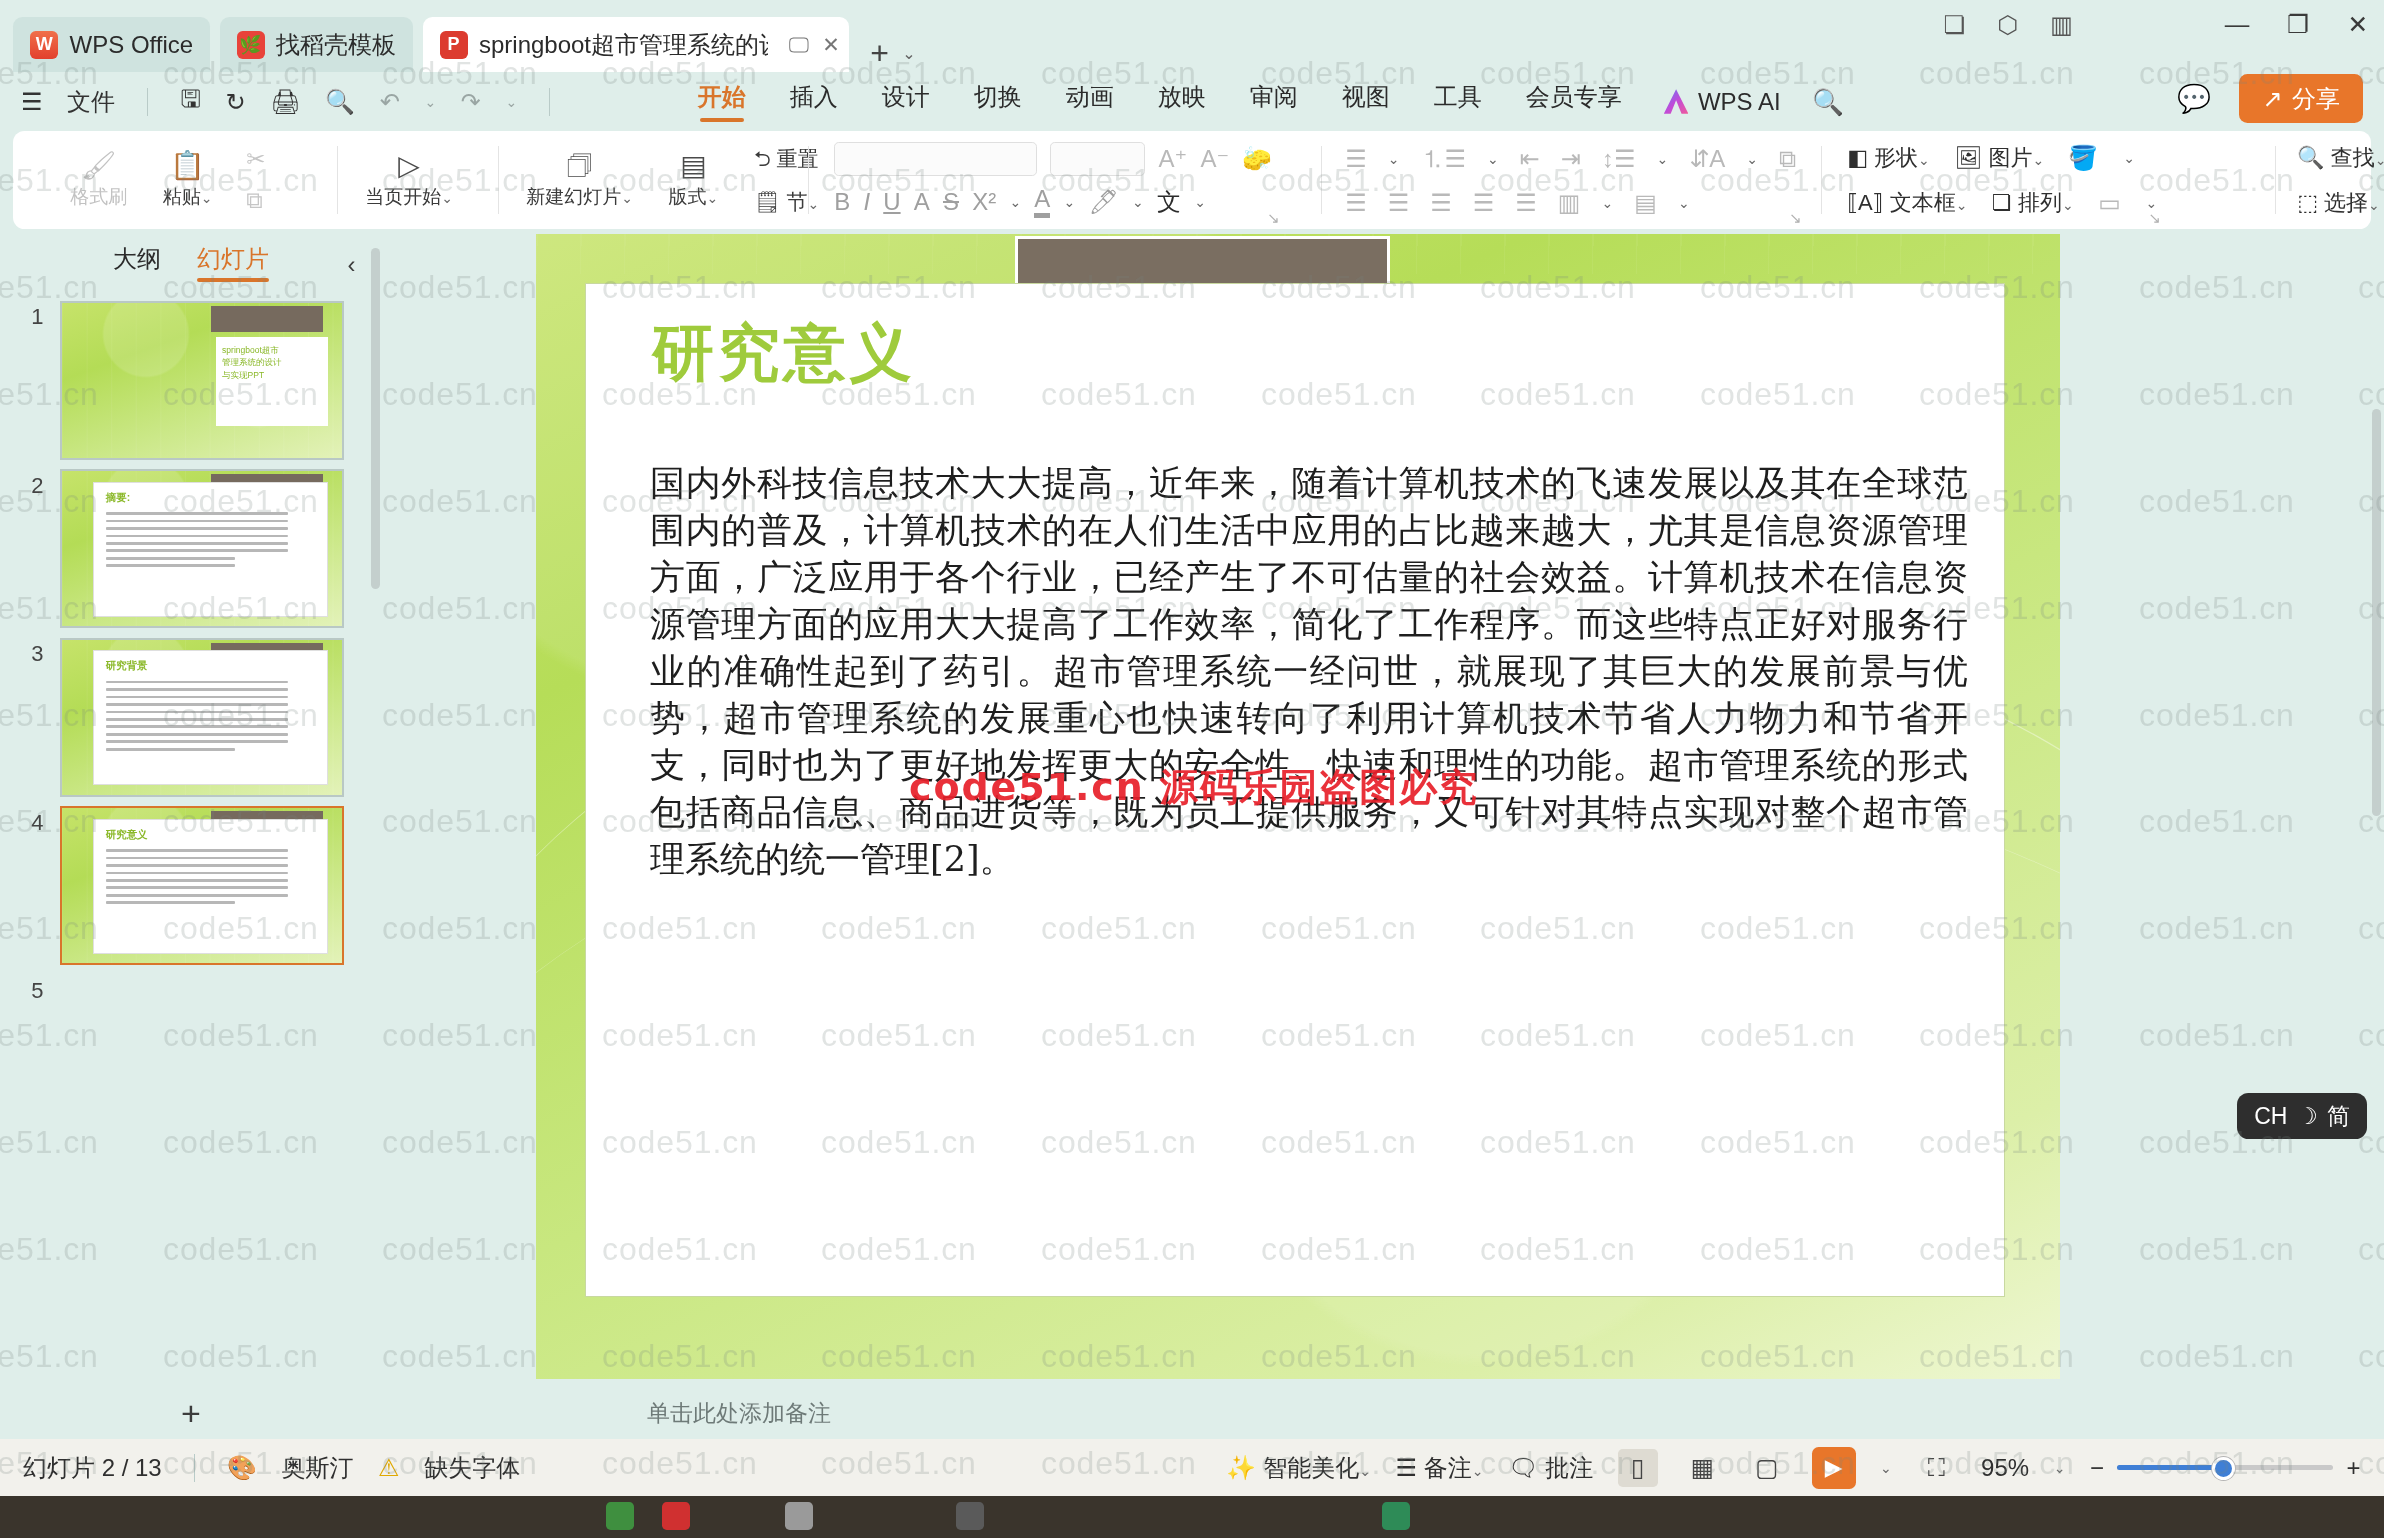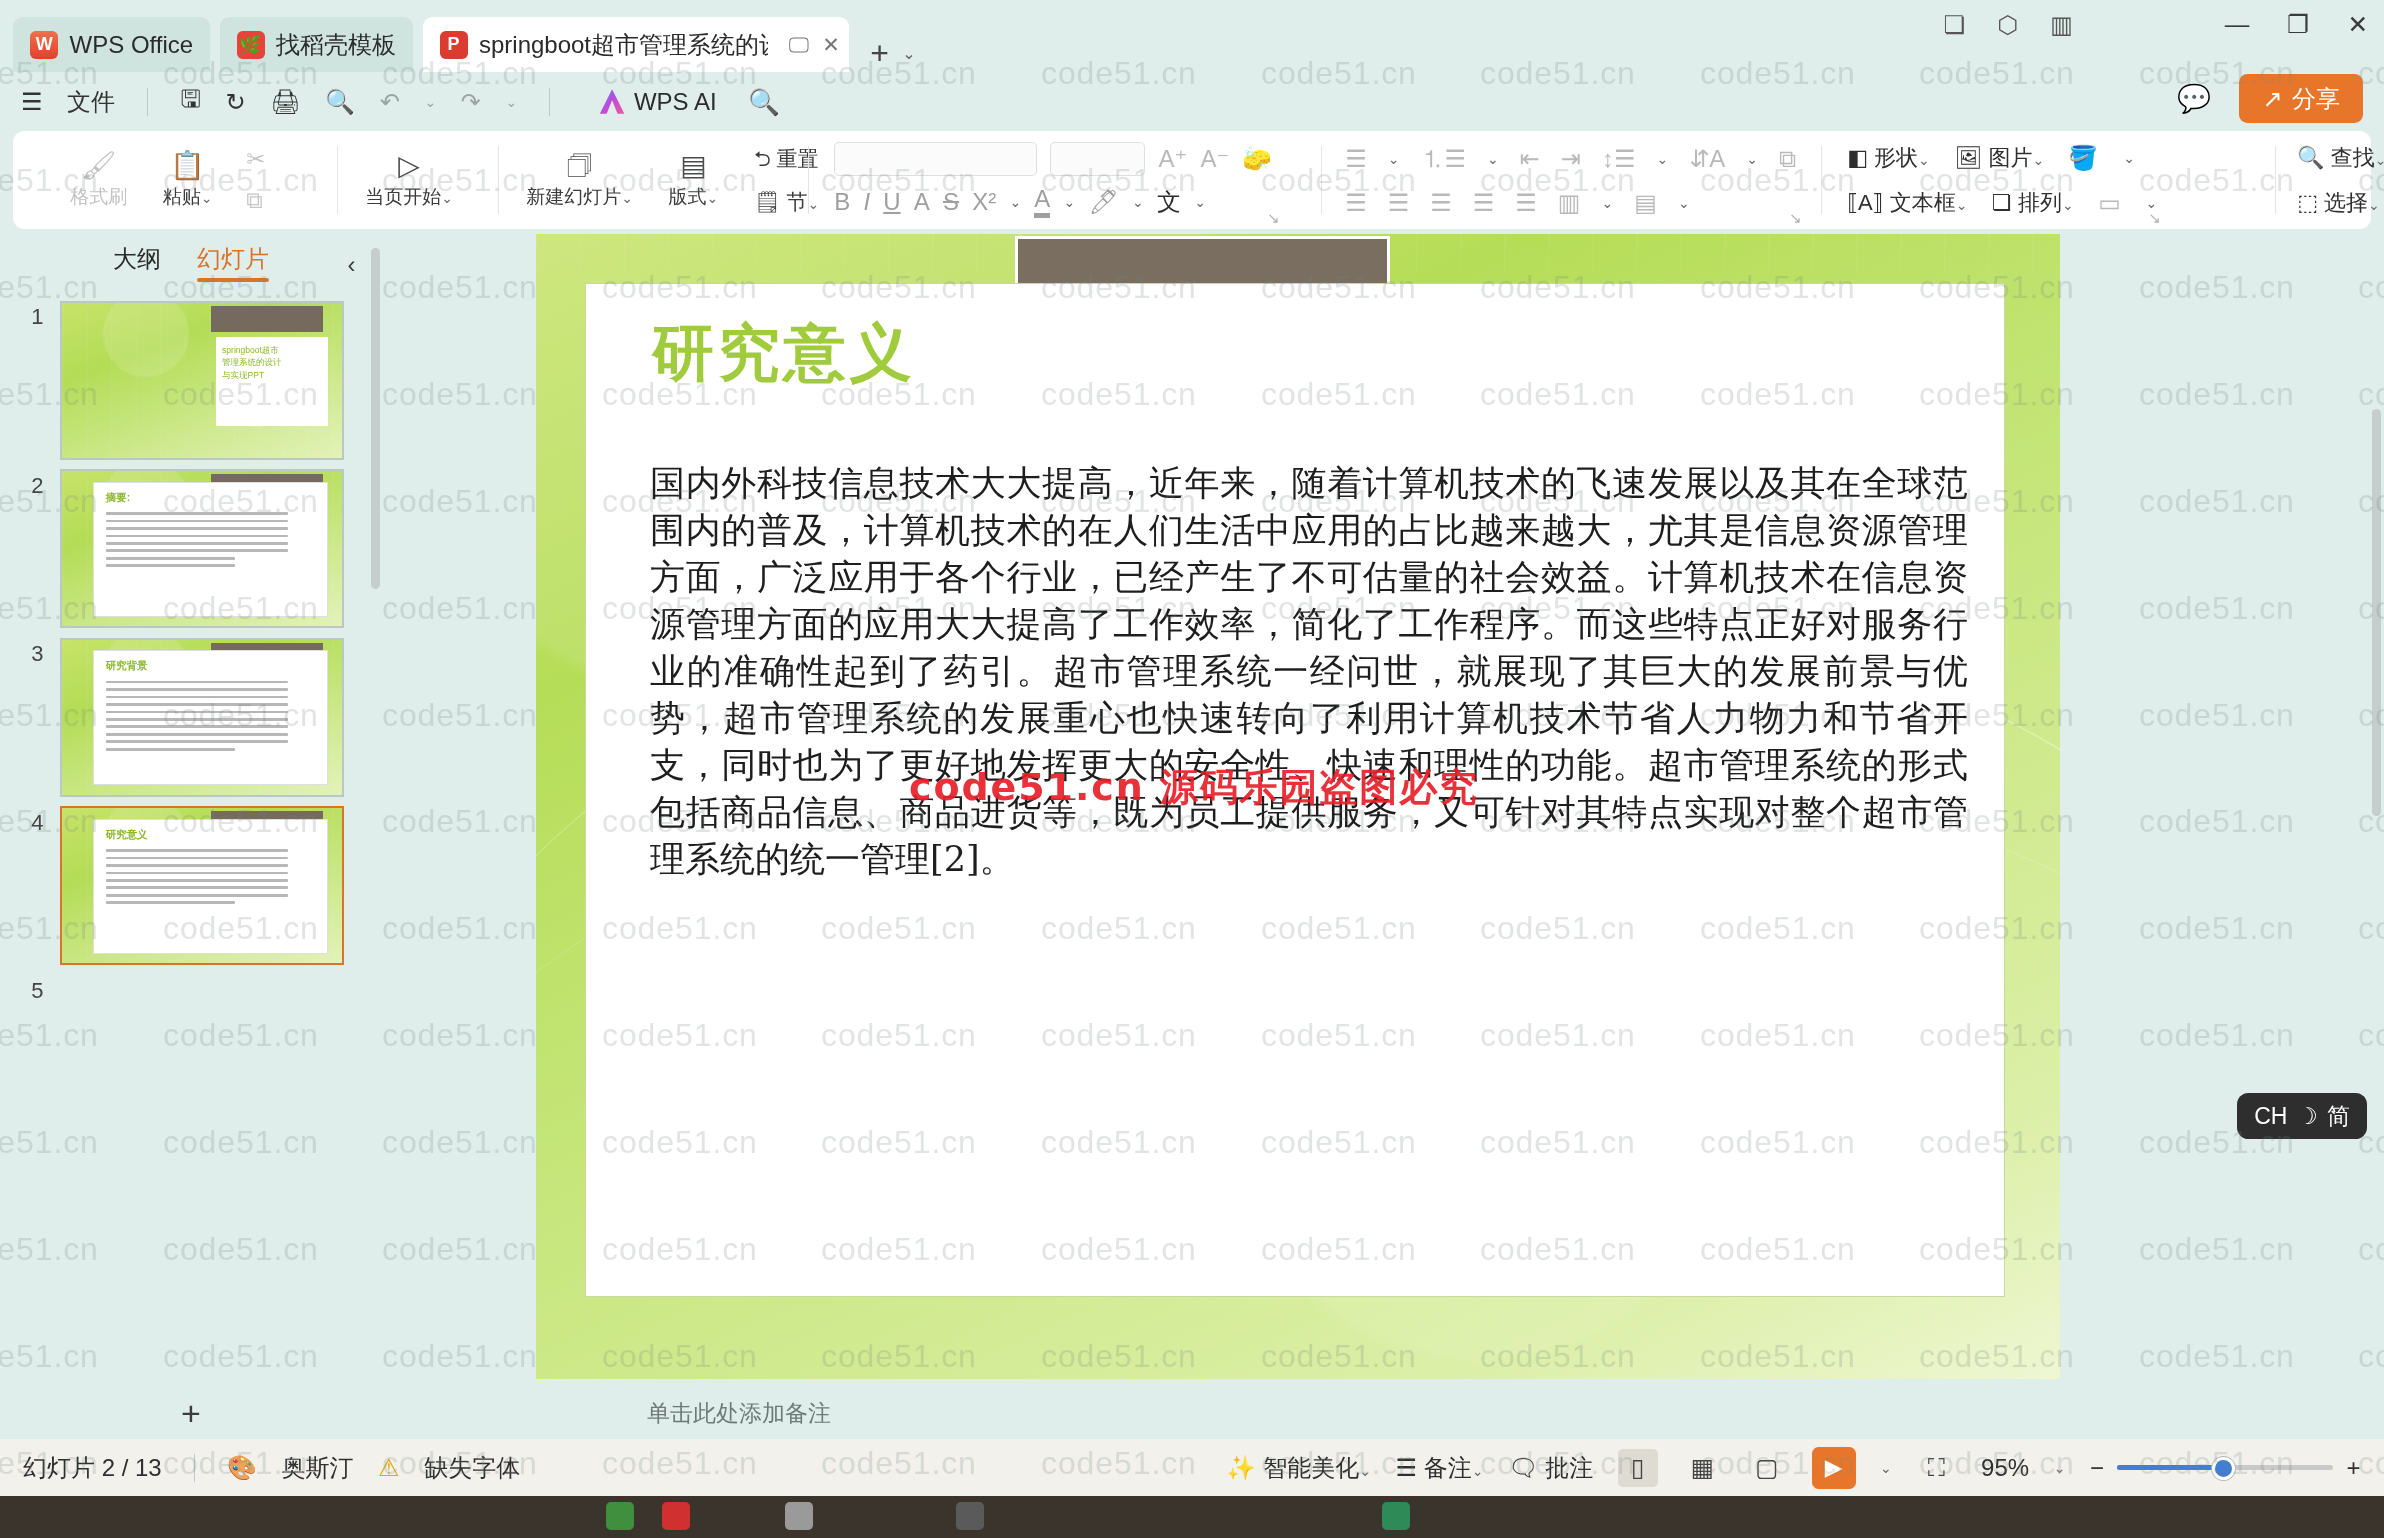--- a/index.html
+++ b/index.html
@@ -237,20 +237,32 @@
     <span>↻</span>
     <span>🖨</span>
     <span>🔍</span>
     <span class="g">↶</span>
     <span class="g cv">⌄</span>
     <span class="g">↷</span>
     <span class="g cv">⌄</span>
     <span class="vsep"></span>
   </div>
 
+  <div class="rtabs">
+    <span class="rtab active">开始</span>
+    <span class="rtab">插入</span>
+    <span class="rtab">设计</span>
+    <span class="rtab">切换</span>
+    <span class="rtab">动画</span>
+    <span class="rtab">放映</span>
+    <span class="rtab">审阅</span>
+    <span class="rtab">视图</span>
+    <span class="rtab">工具</span>
+    <span class="rtab">会员专享</span>
+  </div>
   <div class="ai">
     <span class="ai-mark"></span>
     <span>WPS AI</span>
   </div>
   <span class="srch">🔍</span>
 </div>
 
 <div style="position:absolute;right:21px;top:74px;display:flex;align-items:center;gap:28px;z-index:22;">
   <span style="font-size:27.4px;color:#4a4a4a;">💬</span>
   <span style="background:#e8762a;color:#fff;border-radius:8.5px;padding:8.5px 23px;font-size:24px;display:flex;align-items:center;gap:9.5px;">

